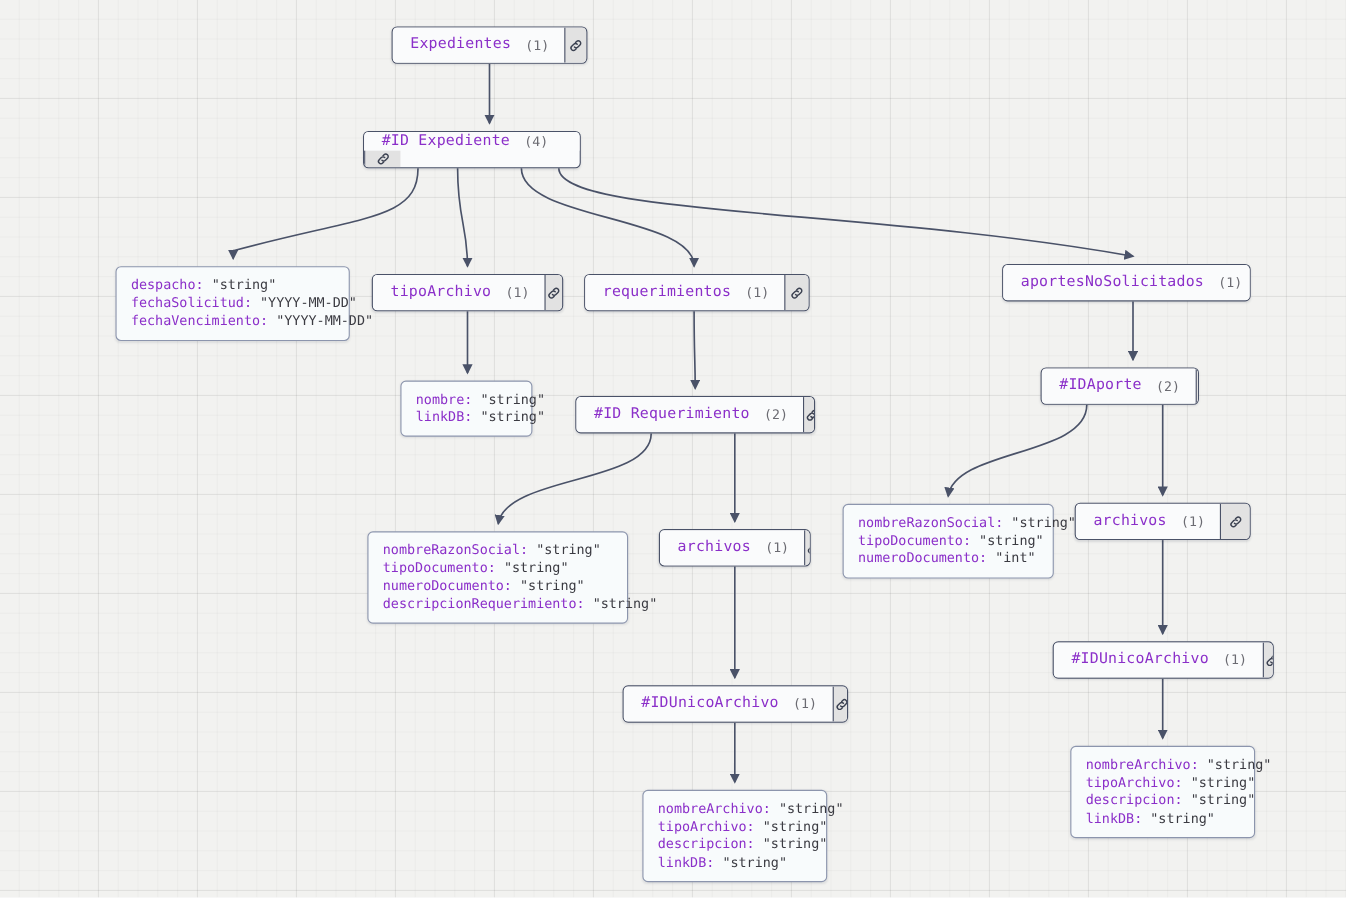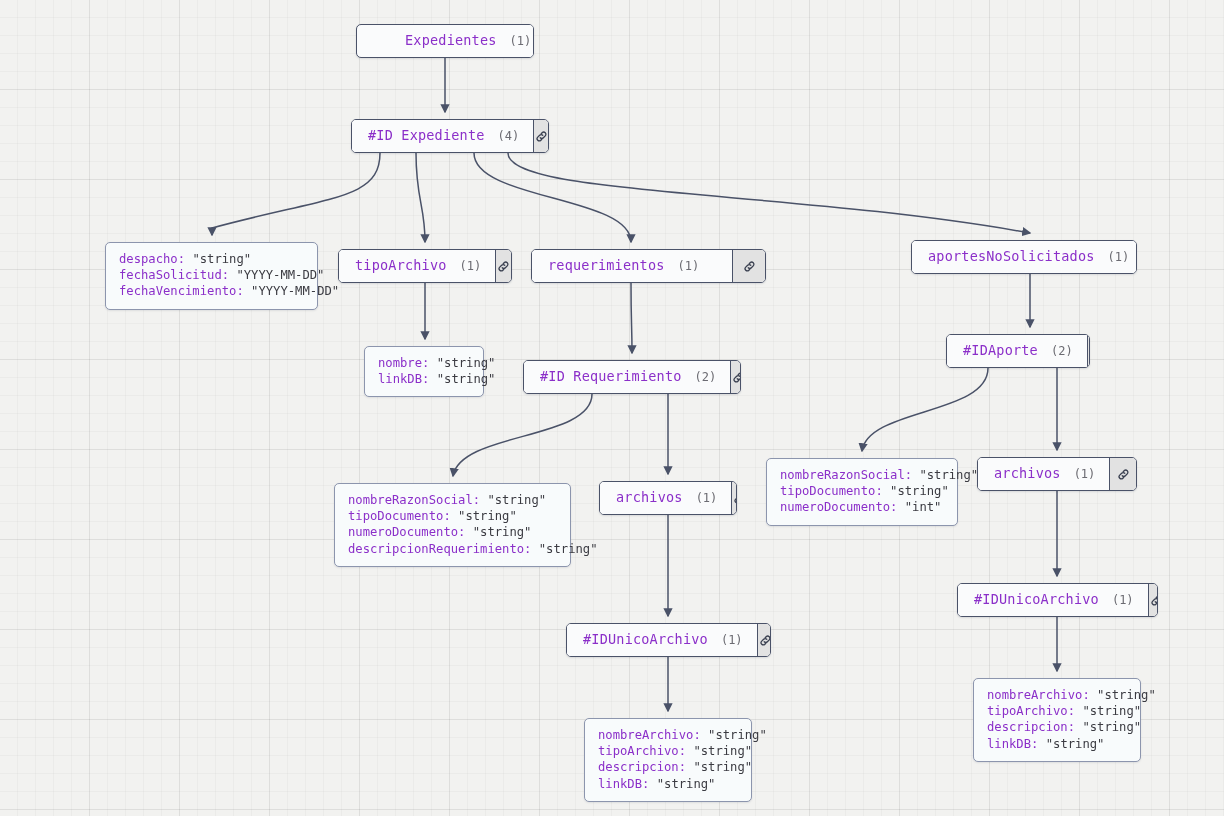--- a/index.html
+++ b/index.html
@@ -116,33 +116,33 @@
         <path d="M 988,368 C 988,415 868,408 862,451" marker-end="url(#arrow)"></path>
         <path d="M 1057,368 C 1057,415 1057,415 1057,450" marker-end="url(#arrow)"></path>
         <path d="M 668,515 C 668,570 668,570 668,616" marker-end="url(#arrow)"></path>
         <path d="M 1057,491 C 1057,535 1057,535 1057,576" marker-end="url(#arrow)"></path>
         <path d="M 668,657 C 668,690 668,690 668,711" marker-end="url(#arrow)"></path>
         <path d="M 1057,617 C 1057,650 1057,650 1057,671" marker-end="url(#arrow)"></path>
       </g>
   </svg>
 
   <div id="nodes-layer">
-      <div class="node" style="left: 356px; top: 24px; width: 178px; padding-left: 32px;">
+      <div class="node" style="left: 356px; top: 24px; width: 178px;">
         <div class="label-wrap">
           <span class="nlabel">Expedientes</span>
           <span class="ncount">(1)</span>
         </div>
         <div class="linkbtn">
           <svg width="15" height="15" viewBox="0 0 24 24" fill="none" stroke="#3c4252" stroke-width="2.1" stroke-linecap="round">
             <path d="M10 14a3.5 3.5 0 0 0 5 0l3-3a3.5 3.5 0 0 0-5-5l-1.5 1.5"></path>
             <path d="M14 10a3.5 3.5 0 0 0-5 0l-3 3a3.5 3.5 0 0 0 5 5l1.5-1.5"></path>
           </svg>
         </div>
       </div>
-      <div class="node" style="left: 351px; top: 119px; width: 198px;">
+      <div class="node" style="left: 330px; top: 119px; width: 198px; flex-direction: column;">
         <div class="label-wrap">
           <span class="nlabel">#ID Expediente</span>
           <span class="ncount">(4)</span>
         </div>
         <div class="linkbtn">
           <svg width="15" height="15" viewBox="0 0 24 24" fill="none" stroke="#3c4252" stroke-width="2.1" stroke-linecap="round">
             <path d="M10 14a3.5 3.5 0 0 0 5 0l3-3a3.5 3.5 0 0 0-5-5l-1.5 1.5"></path>
             <path d="M14 10a3.5 3.5 0 0 0-5 0l-3 3a3.5 3.5 0 0 0 5 5l1.5-1.5"></path>
           </svg>
         </div>
@@ -152,21 +152,21 @@
           <span class="nlabel">tipoArchivo</span>
           <span class="ncount">(1)</span>
         </div>
         <div class="linkbtn">
           <svg width="15" height="15" viewBox="0 0 24 24" fill="none" stroke="#3c4252" stroke-width="2.1" stroke-linecap="round">
             <path d="M10 14a3.5 3.5 0 0 0 5 0l3-3a3.5 3.5 0 0 0-5-5l-1.5 1.5"></path>
             <path d="M14 10a3.5 3.5 0 0 0-5 0l-3 3a3.5 3.5 0 0 0 5 5l1.5-1.5"></path>
           </svg>
         </div>
       </div>
-      <div class="node" style="left: 531px; top: 249px; width: 235px; text-align: center;">
+      <div class="node" style="left: 531px; top: 249px; width: 205px; text-align: center;">
         <div class="label-wrap">
           <span class="nlabel">requerimientos</span>
           <span class="ncount">(1)</span>
         </div>
         <div class="linkbtn">
           <svg width="15" height="15" viewBox="0 0 24 24" fill="none" stroke="#3c4252" stroke-width="2.1" stroke-linecap="round">
             <path d="M10 14a3.5 3.5 0 0 0 5 0l3-3a3.5 3.5 0 0 0-5-5l-1.5 1.5"></path>
             <path d="M14 10a3.5 3.5 0 0 0-5 0l-3 3a3.5 3.5 0 0 0 5 5l1.5-1.5"></path>
           </svg>
         </div>

